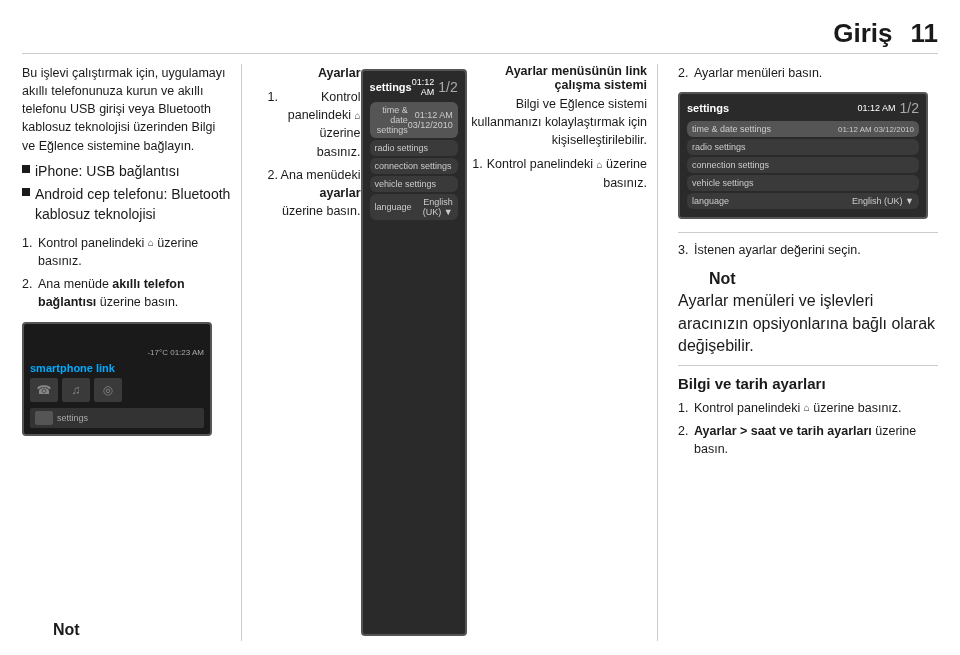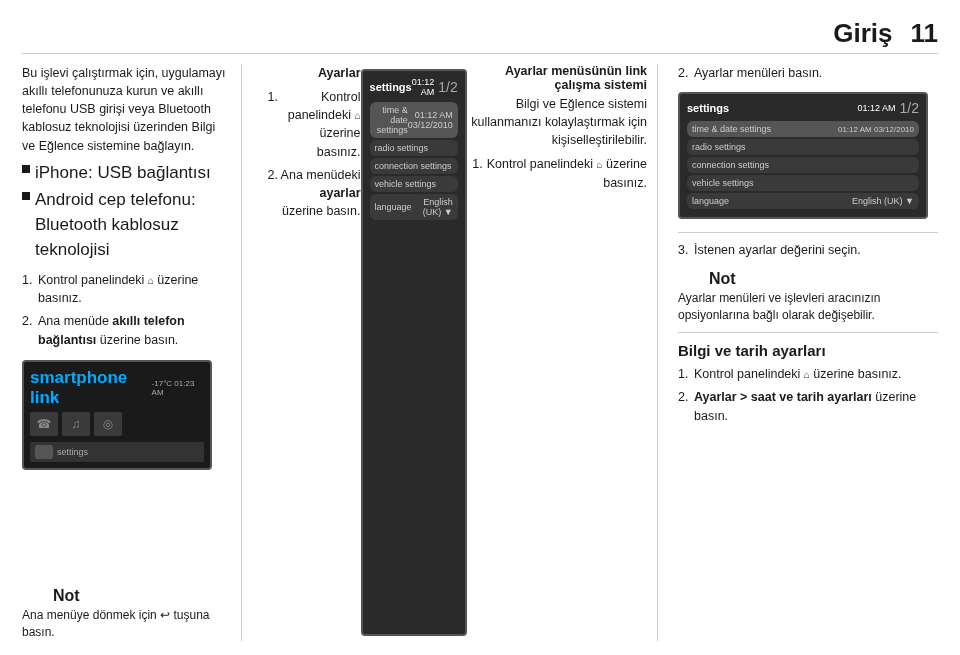--- a/index.html
+++ b/index.html
@@ -92,21 +92,21 @@
       font-size: 12.5px;
     }
 
     .bold { font-weight: bold; }
 
     
     .bullet-item {
       display: flex;
       align-items: flex-start;
       margin-bottom: 3px;
-      font-size: 17px;
+      font-size: 14px;
       line-height: 1.45;
     }
     .bullet-sq {
       display: inline-block;
       width: 8px;
       height: 8px;
       background: #1a1a1a;
       margin-top: 4px;
       margin-right: 5px;
       flex-shrink: 0;
@@ -185,22 +185,23 @@
       margin: 6px 0;
     }
     .sp-header {
       display: flex;
       justify-content: space-between;
       align-items: center;
       margin-bottom: 4px;
     }
     .sp-title {
       color: #00aaff;
-      font-size: 17px;
-      font-weight: bold;
+      font-size: 11px;
+      font-weight: bold;
+      margin-top: 32px;
     }
     .sp-info {
       color: #aaa;
       font-size: 8px;
     }
     .sp-icon-row {
       display: flex;
       gap: 4px;
       margin-bottom: 6px;
     }
@@ -241,21 +242,21 @@
       margin-top: auto;
       padding-top: 8px;
     }
     .note-label {
       font-weight: bold;
       font-size: 16px;
       margin-bottom: 2px;
       margin-left: 31px;
     }
     .note-text {
-      font-size: 12px;
+      font-size: 16px;
       line-height: 1.4;
       color: #1a1a1a;
     }
 
     
     .h-rule {
       border: none;
       border-top: 1px solid #ccc;
       margin: 8px 0;
     }
@@ -347,21 +348,20 @@
           </div>
         </div>
         <div class="sp-bottom-bar">
           <div class="sp-bottom-icon"></div>
           <span class="sp-bottom-text">settings</span>
         </div>
       </div>
 
       <div class="note-box">
         <div class="note-label">Not</div>
-        <div class="note-text">Ana menüye dönmek için ↩ tuşuna basın.</div>
       </div>
     </div>
 
     <div class="col-center">
 
       <div>
         <p class="bold">Ayarlar</p>
         <div class="num-item">
           <span class="num-label">1.</span>
           <span>Kontrol panelindeki <span class="home-icon">⌂</span> üzerine basınız.</span>

